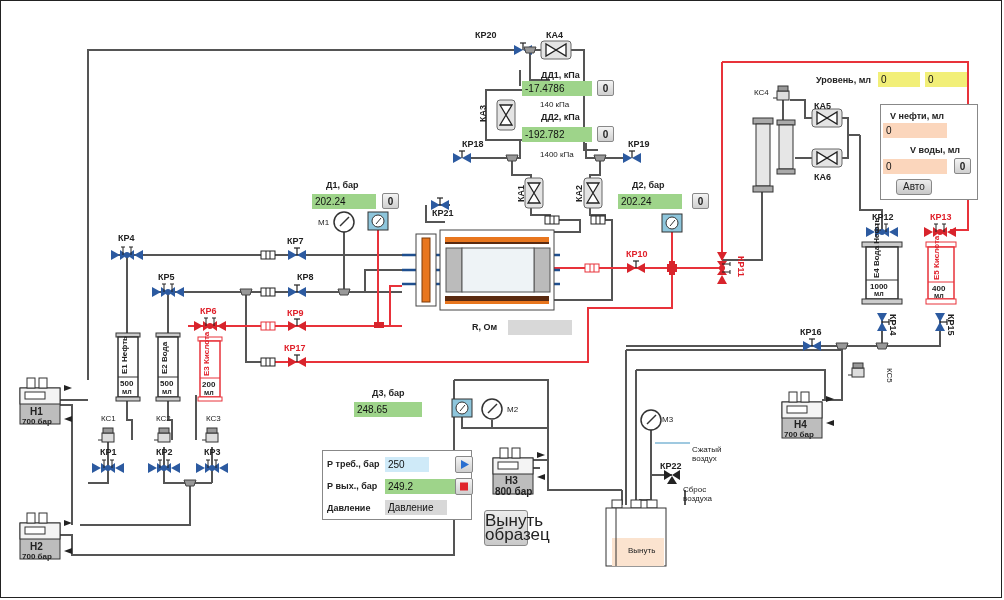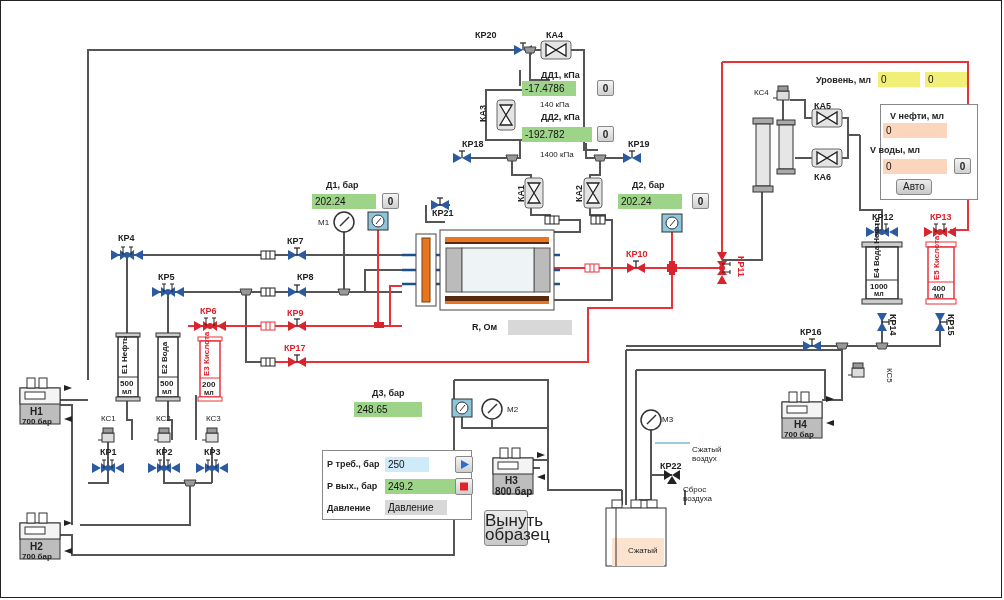--- a/index.html
+++ b/index.html
@@ -363,21 +363,21 @@
     <polygon points="537,452 545,455 537,458"></polygon>
     <polygon points="545,474 537,477 545,480"></polygon>
     <polygon points="826,396 834,399 826,402"></polygon>
     <polygon points="834,420 826,423 834,426"></polygon>
   </g>
 </svg>
 
 <span class="lbl" style="left:475px;top:30px">КР20</span>
 <span class="lbl" style="left:546px;top:30px">КА4</span>
 <span class="lbl" style="left:541px;top:70px">ДД1, кПа</span>
-<div class="field green" style="left:522px;top:81px;width:54px">-17.4786</div>
+<div class="field green" style="left:522px;top:81px;width:70px">-17.4786</div>
 <div class="btn0" style="left:597px;top:80px">0</div>
 <span class="lbl small" style="left:540px;top:100px">140 кПа</span>
 <span class="lbl vertl" style="left:478px;top:122px">КА3</span>
 <span class="lbl" style="left:541px;top:112px">ДД2, кПа</span>
 <div class="field green" style="left:522px;top:127px;width:70px">-192.782</div>
 <div class="btn0" style="left:597px;top:126px">0</div>
 <span class="lbl small" style="left:540px;top:150px">1400 кПа</span>
 <span class="lbl" style="left:462px;top:139px">КР18</span>
 <span class="lbl" style="left:628px;top:139px">КР19</span>
 <span class="lbl vertl" style="left:516px;top:202px">КА1</span>
@@ -461,29 +461,29 @@
 <span class="lbl" style="left:816px;top:75px">Уровень, мл</span>
 <div class="field yellow" style="left:878px;top:72px;width:42px">0</div>
 <div class="field yellow" style="left:925px;top:72px;width:42px">0</div>
 <span class="lbl small" style="left:754px;top:88px">КС4</span>
 <span class="lbl" style="left:814px;top:101px">КА5</span>
 <span class="lbl" style="left:814px;top:172px">КА6</span>
 
 <div class="panel" style="left:880px;top:104px;width:98px;height:96px"></div>
 <span class="panel-lbl" style="left:890px;top:111px">V нефти, мл</span>
 <div class="field peach" style="left:883px;top:123px;width:64px">0</div>
-<span class="panel-lbl" style="left:870px;top:145px">V воды, мл</span>
+<span class="panel-lbl" style="left:910px;top:145px">V воды, мл</span>
 <div class="field peach" style="left:883px;top:159px;width:64px">0</div>
 <div class="btn0" style="left:954px;top:158px">0</div>
 <div class="bigbtn" style="left:896px;top:179px;width:36px;height:16px;font-size:10px;line-height:14px">Авто</div>
 
 <span class="lbl" style="left:872px;top:212px">КР12</span>
 <span class="lbl red" style="left:930px;top:212px">КР13</span>
 <span class="lbl vert" style="left:898px;top:314px">КР14</span>
 <span class="lbl vert" style="left:956px;top:314px">КР15</span>
 <span class="lbl" style="left:800px;top:327px">КР16</span>
 <span class="lbl small vert" style="left:894px;top:368px">КС5</span>
 
 <span class="lbl small" style="left:662px;top:415px">М3</span>
 <span class="lbl small" style="left:692px;top:445px;width:40px;white-space:normal;line-height:9px">Сжатый воздух</span>
 <span class="lbl" style="left:660px;top:461px">КР22</span>
 <span class="lbl small" style="left:683px;top:485px;width:36px;white-space:normal;line-height:9px">Сброс воздуха</span>
-<span class="lbl small" style="left:628px;top:546px">Сжатый</span>
+<span class="lbl small" style="left:628px;top:546px">Вынуть</span>
 
 </body></html>

